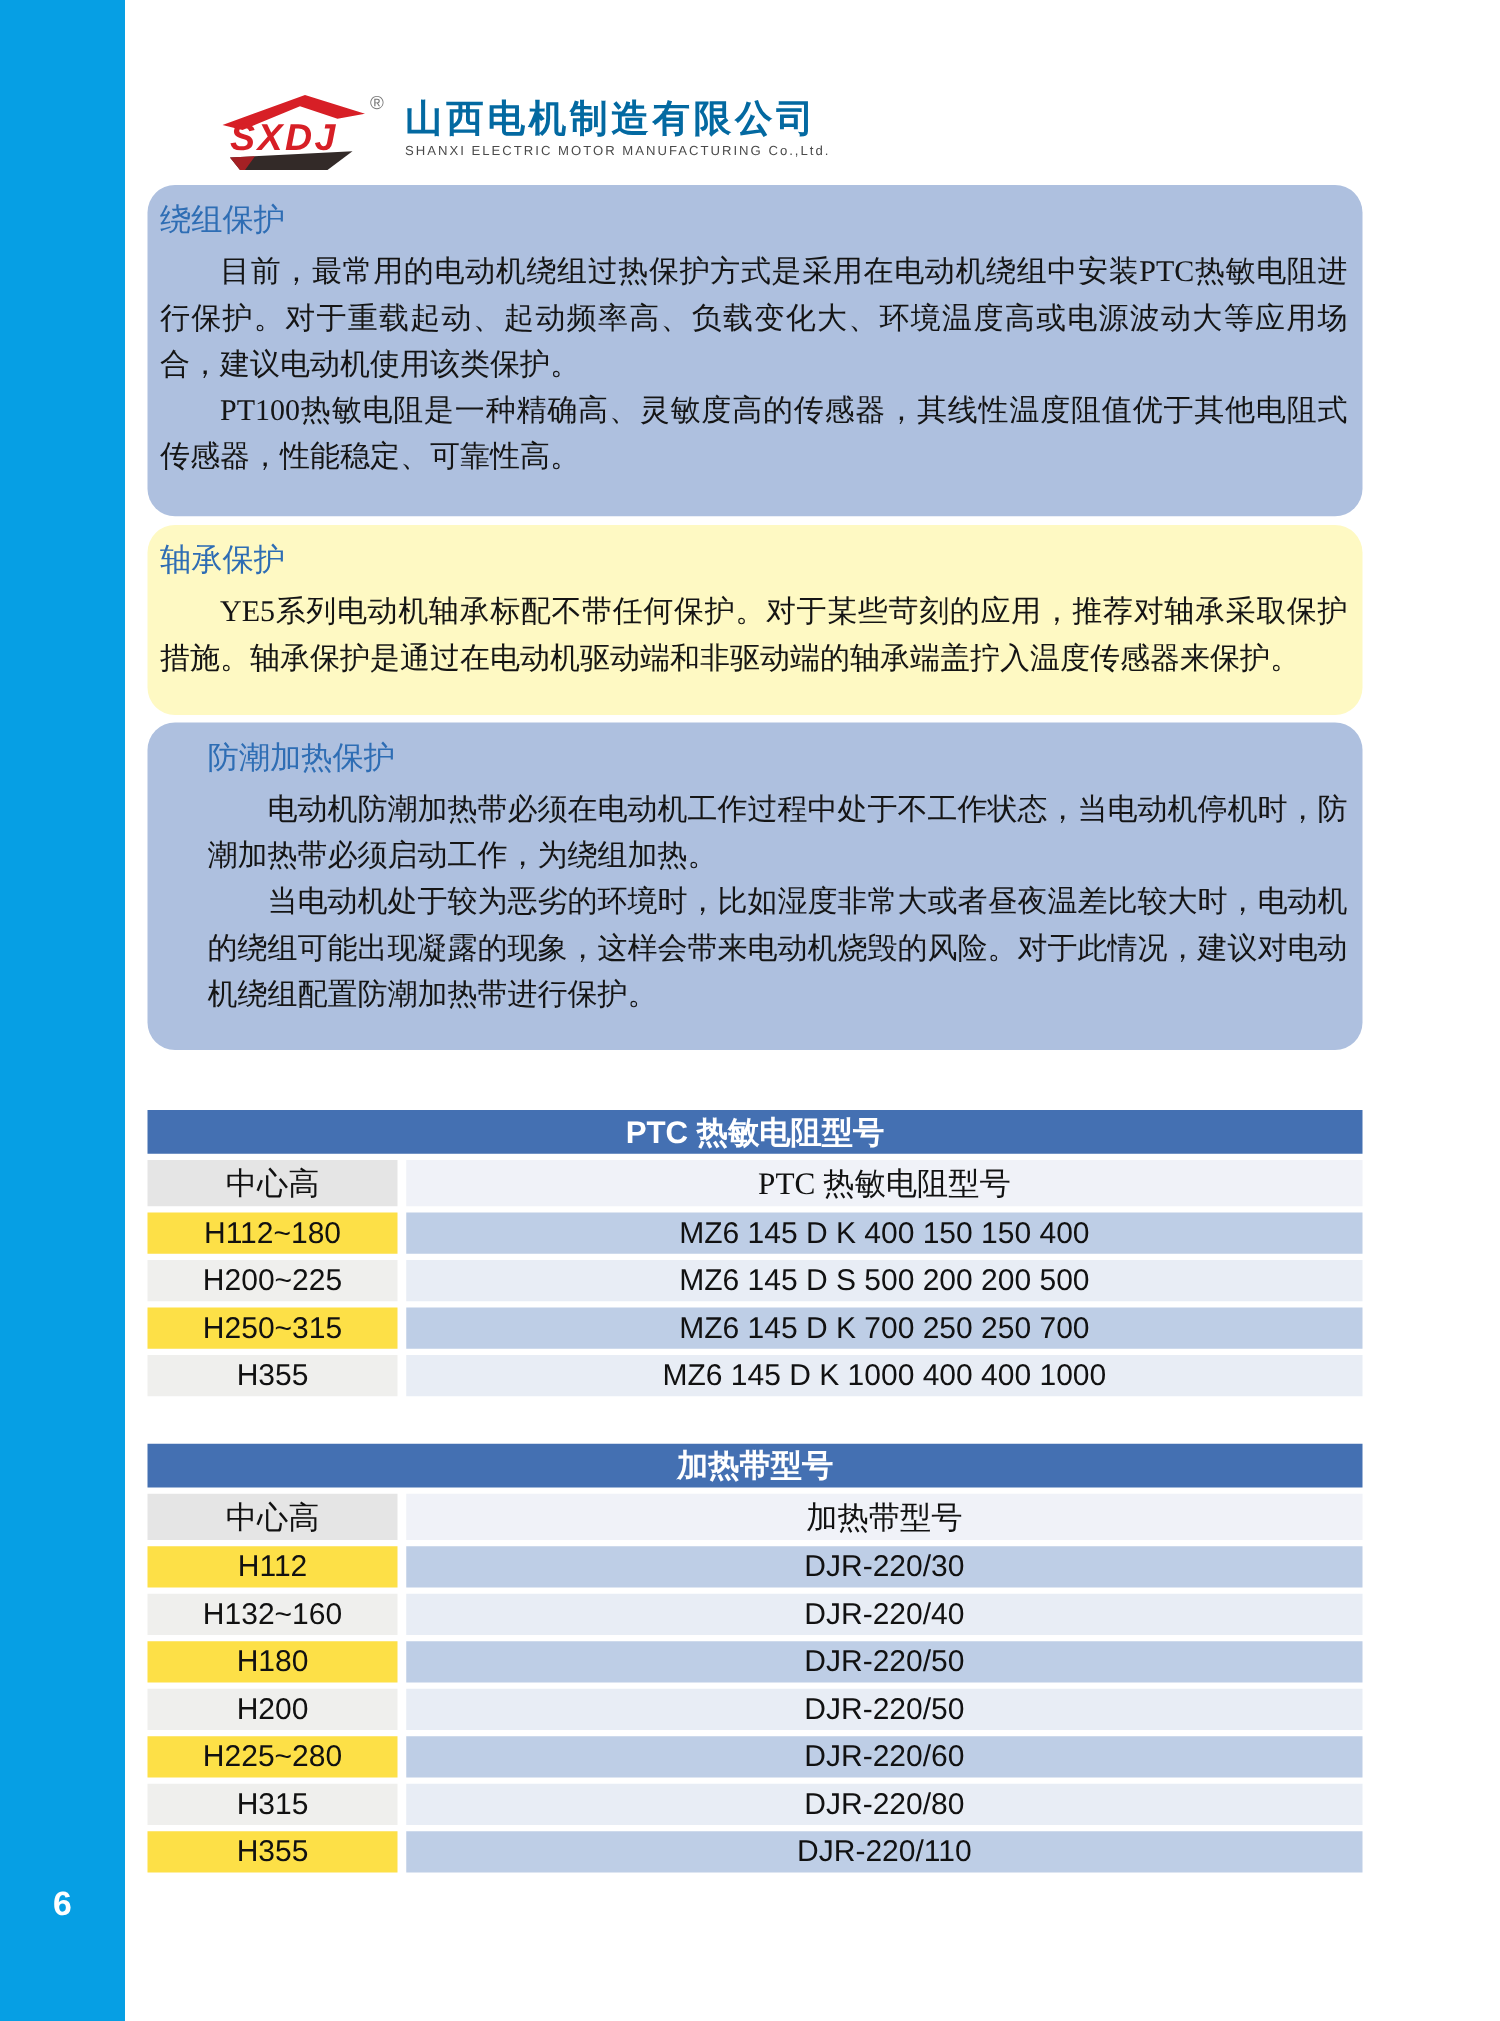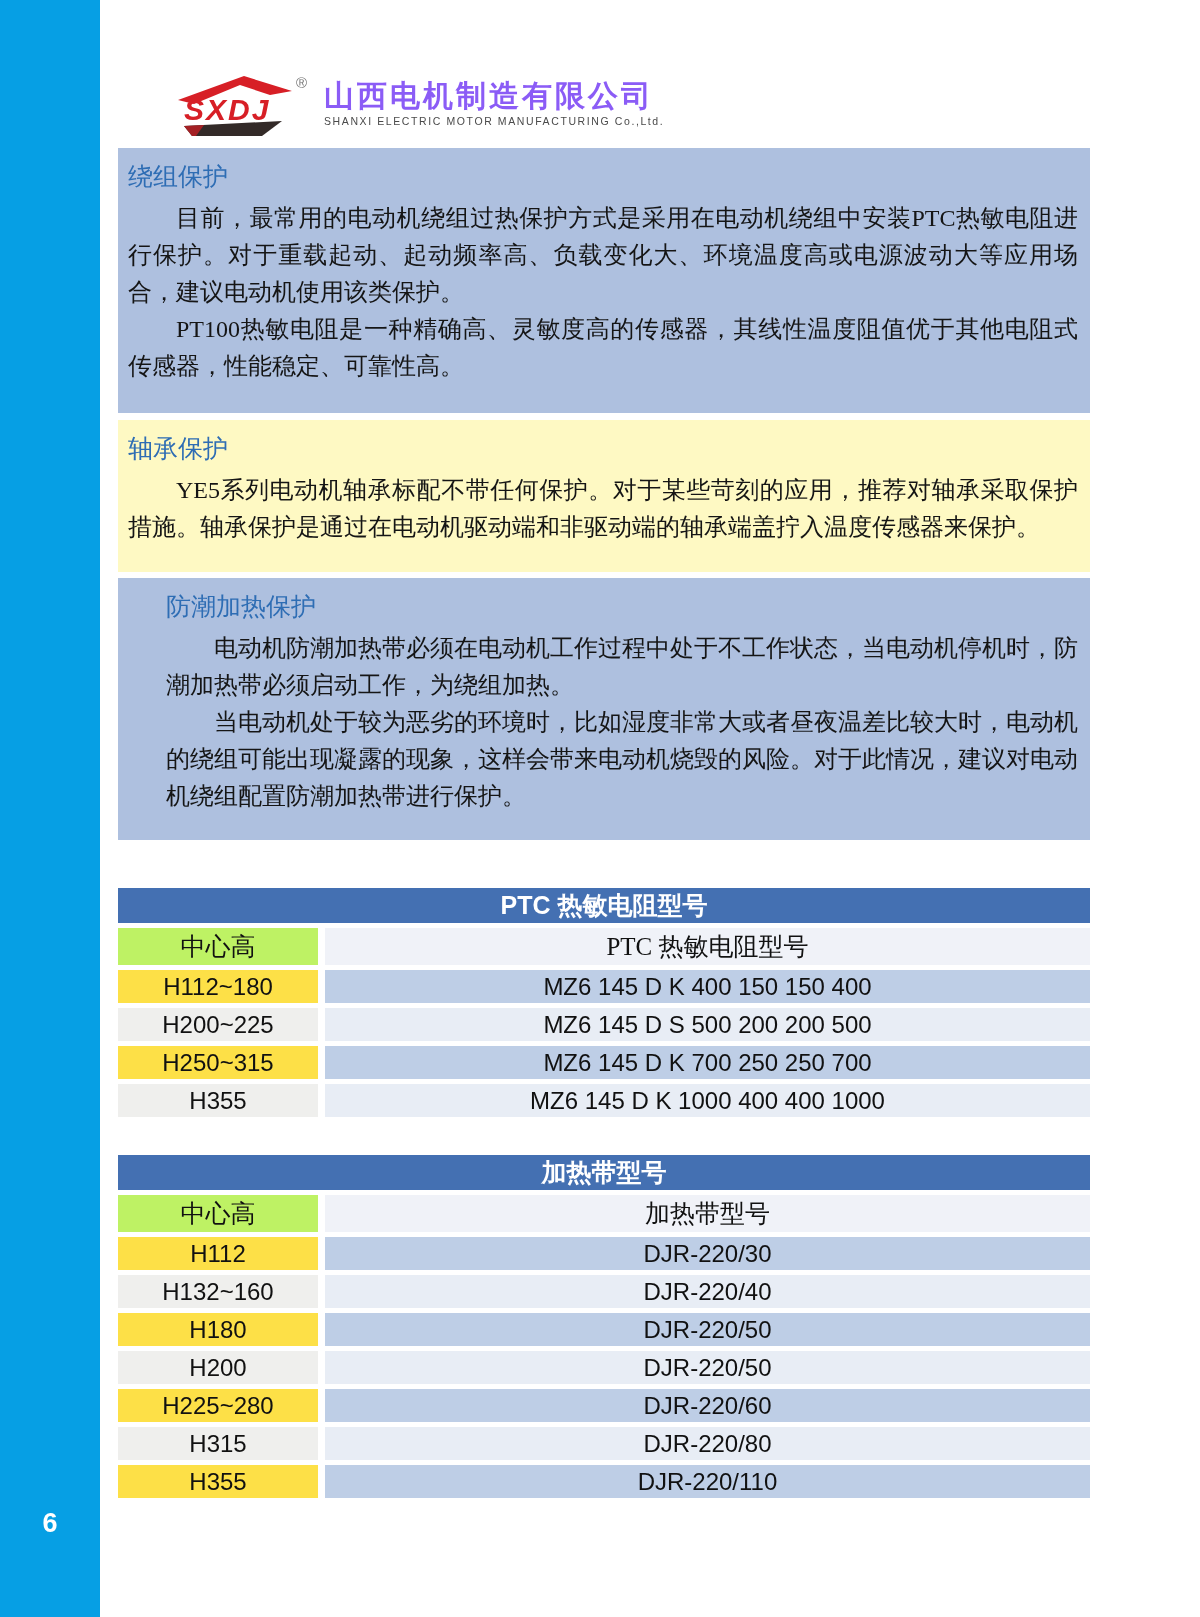--- a/index.html
+++ b/index.html
@@ -22,30 +22,31 @@
     position:absolute;left:176px;top:74px;height:64px;display:flex;align-items:flex-start;
   }
   .logo-mark{position:relative;width:118px;height:64px;}
   .logo-reg{
     position:absolute;left:296px;top:74px;font-family:"Liberation Sans",sans-serif;
     font-size:15px;color:#777;
   }
   .logo-text{margin-left:30px;padding-top:6px;}
   .logo-cn{
     font-family:"Liberation Sans","DejaVu Sans",sans-serif;font-weight:bold;
-    font-size:30px;letter-spacing:3px;color:#8b5cf6;line-height:32px;white-space:nowrap;
+    font-size:30px;letter-spacing:3px;color:#0369a1;line-height:32px;white-space:nowrap;
   }
   .logo-en{
     font-family:"Liberation Sans","DejaVu Sans",sans-serif;font-size:10.5px;
     letter-spacing:1.6px;color:#4a4a4a;margin-top:3px;white-space:nowrap;
   }
   
   .section{
     position:absolute;left:118px;width:972px;box-sizing:border-box;
     padding:13px 12px 0 10px;
+    border-radius:22px;
   }
   .sec-blue{background:#aec0df;}
   .sec-grey{background:#fef9c3;}
   .sec-title{
     color:#2e6db4;font-size:25px;line-height:32px;margin:0 0 7px 0;font-weight:400;
   }
   .section p{
     margin:0;font-size:24px;line-height:37px;text-align:justify;
     text-indent:2em;color:#151515;
   }
@@ -59,21 +60,21 @@
   .t-grid{
     display:grid;grid-template-columns:200px 1fr;gap:5px 7px;margin-top:5px;background:#ffffff;
   }
   .cell{
     display:flex;align-items:center;justify-content:center;font-size:24px;color:#111;
     height:33px;font-family:"Liberation Sans","DejaVu Sans",sans-serif;
   }
   .cell.hdr{
     height:37px;font-family:"Liberation Serif","DejaVu Serif",serif;font-size:25px;
   }
-  .h1{background:#bef264;}
+  .h1{background:#e5e5e5;}
   .h2{background:#f0f2f8;}
   .b1{background:#fde047;}  
   .b2{background:#becee6;}  
   .l1{background:#efefed;}  
   .l2{background:#e8edf5;}  
 </style>
 </head>
 <body>
 
 <div class="sidebar"></div>

